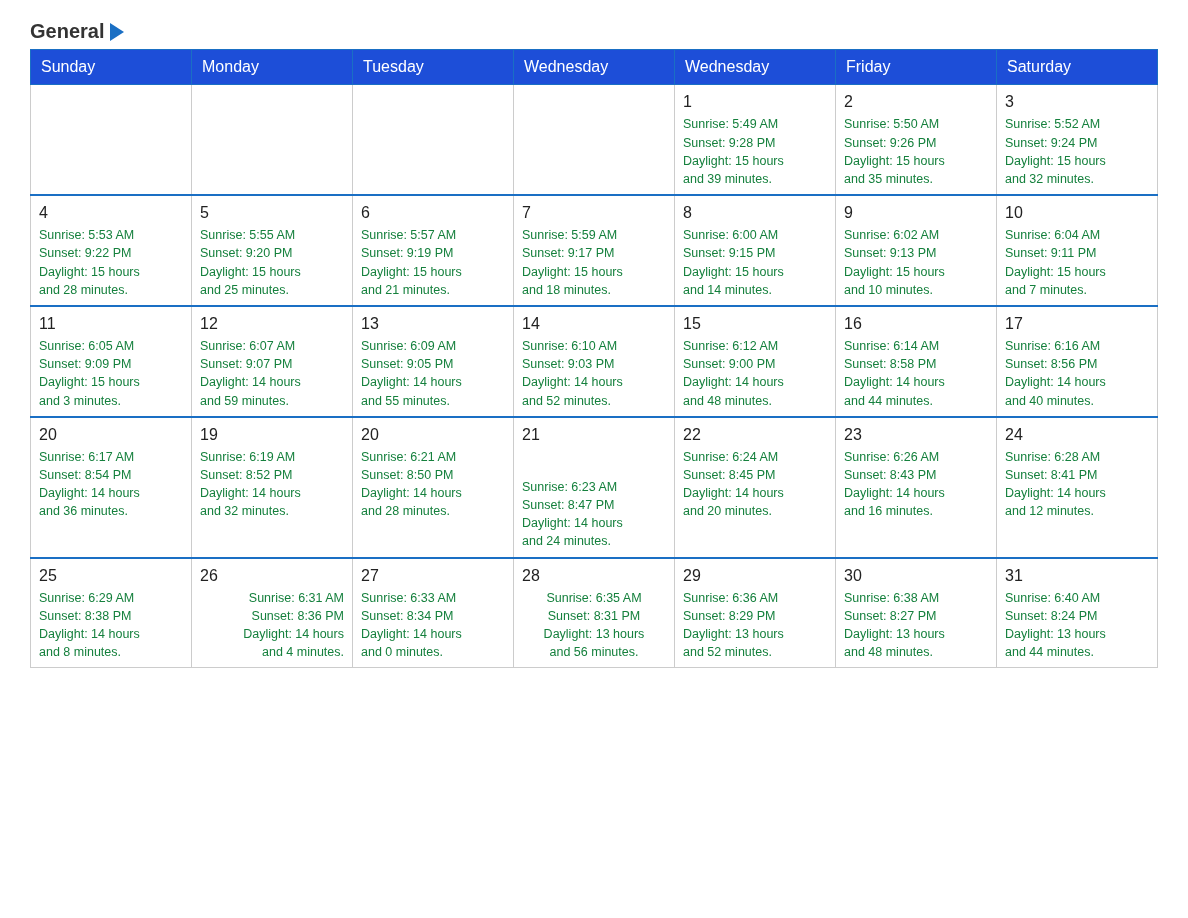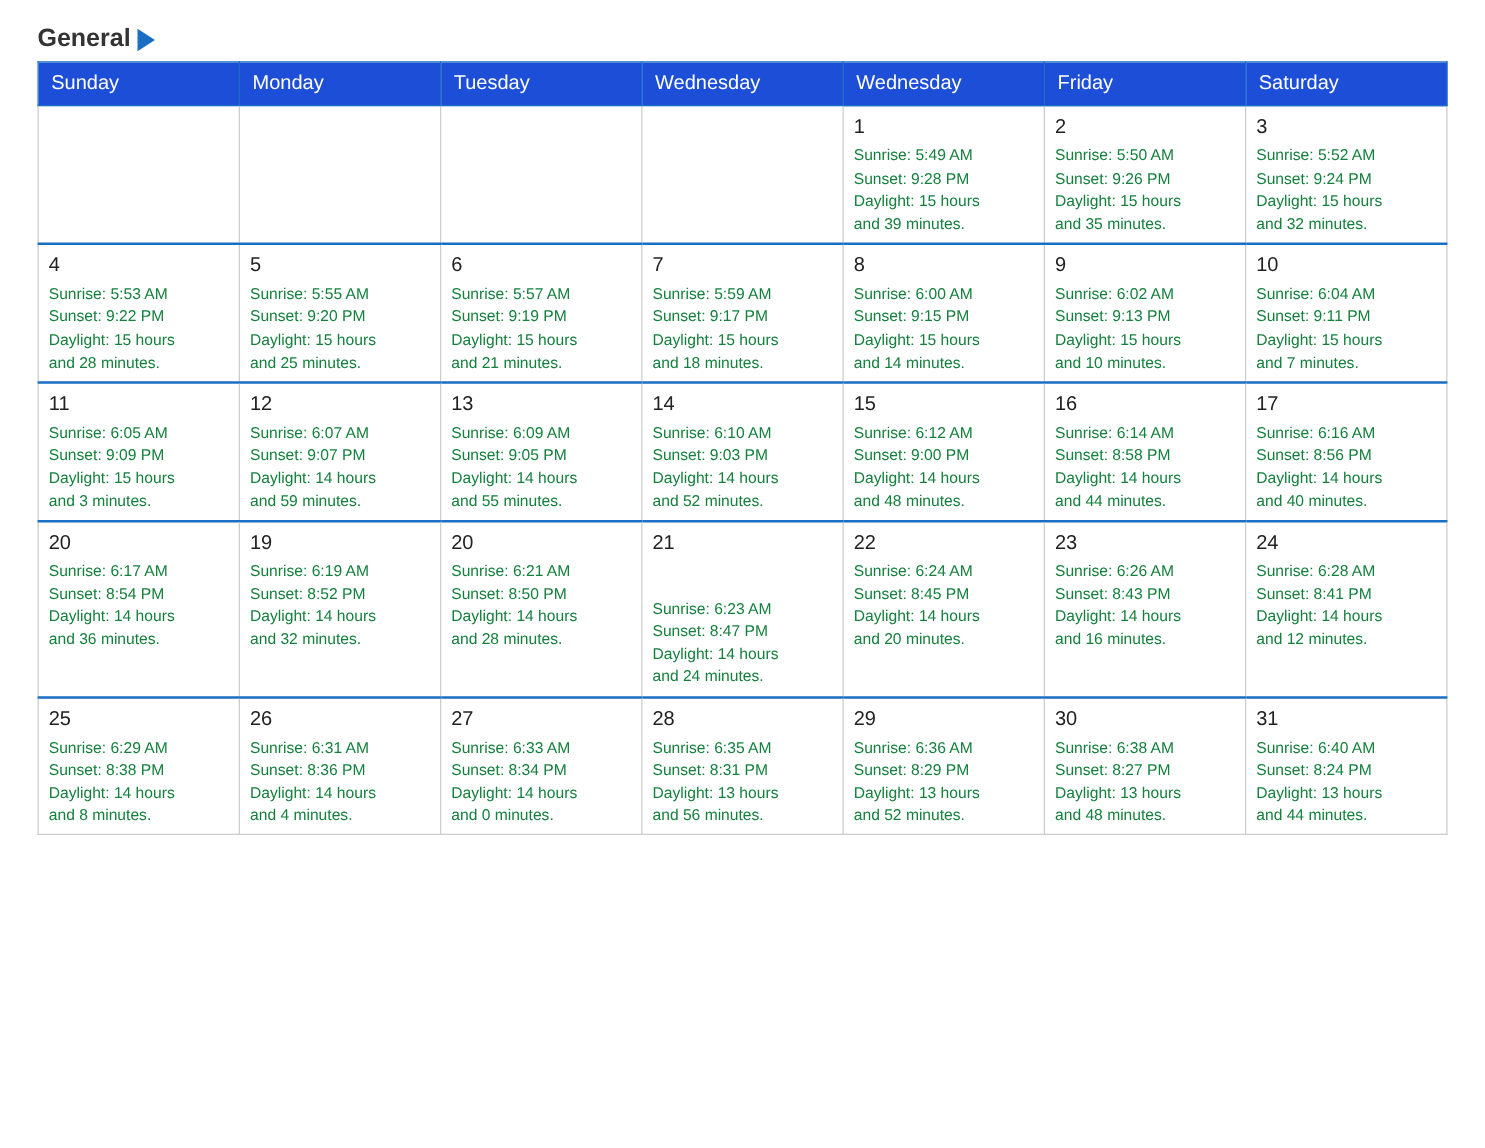--- a/index.html
+++ b/index.html
@@ -311,35 +311,35 @@
       <tr class="row-sep">
         <td>
           <span class="day-number">25</span>
           <div class="day-info" style="white-space: pre-line;">Sunrise: 6:29 AM
 Sunset: 8:38 PM
 Daylight: 14 hours
 and 8 minutes.</div>
         </td>
         <td>
           <span class="day-number">26</span>
-          <div class="day-info" style="white-space: pre-line;">Sunrise: 6:31 AM
+          <div class="day-info" style="white-space: pre-line; text-align: right;">Sunrise: 6:31 AM
 Sunset: 8:36 PM
 Daylight: 14 hours
 and 4 minutes.</div>
         </td>
         <td>
           <span class="day-number">27</span>
           <div class="day-info" style="white-space: pre-line;">Sunrise: 6:33 AM
 Sunset: 8:34 PM
 Daylight: 14 hours
 and 0 minutes.</div>
         </td>
         <td>
           <span class="day-number">28</span>
-          <div class="day-info" style="white-space: pre-line;">Sunrise: 6:35 AM
+          <div class="day-info" style="white-space: pre-line; text-align: center;">Sunrise: 6:35 AM
 Sunset: 8:31 PM
 Daylight: 13 hours
 and 56 minutes.</div>
         </td>
         <td>
           <span class="day-number">29</span>
           <div class="day-info" style="white-space: pre-line;">Sunrise: 6:36 AM
 Sunset: 8:29 PM
 Daylight: 13 hours
 and 52 minutes.</div>

